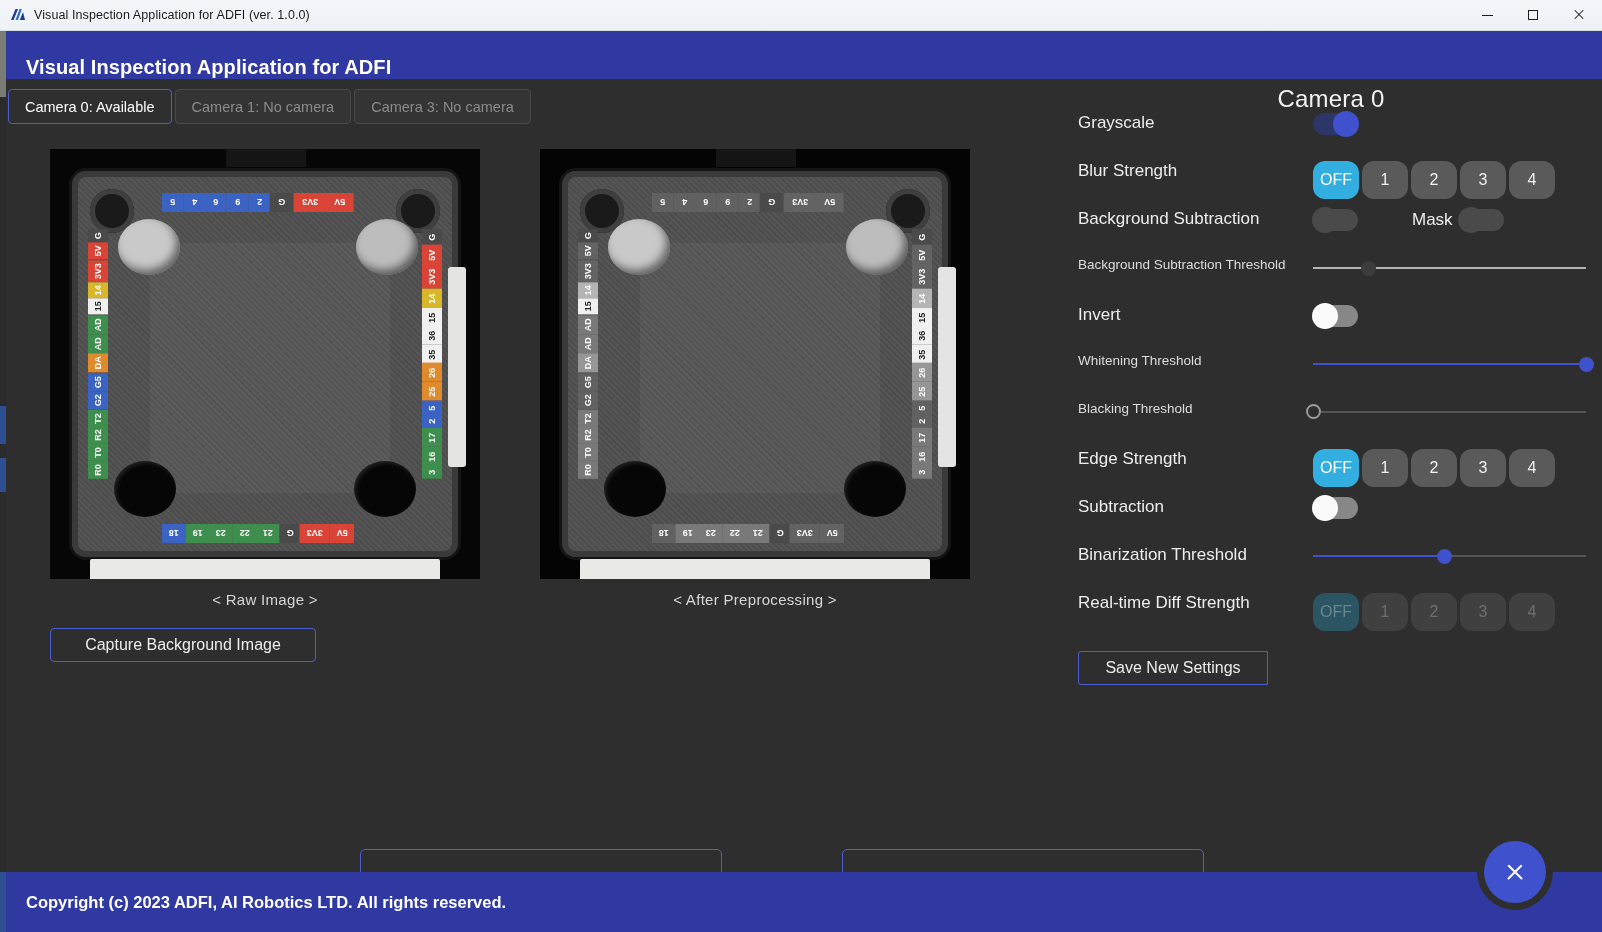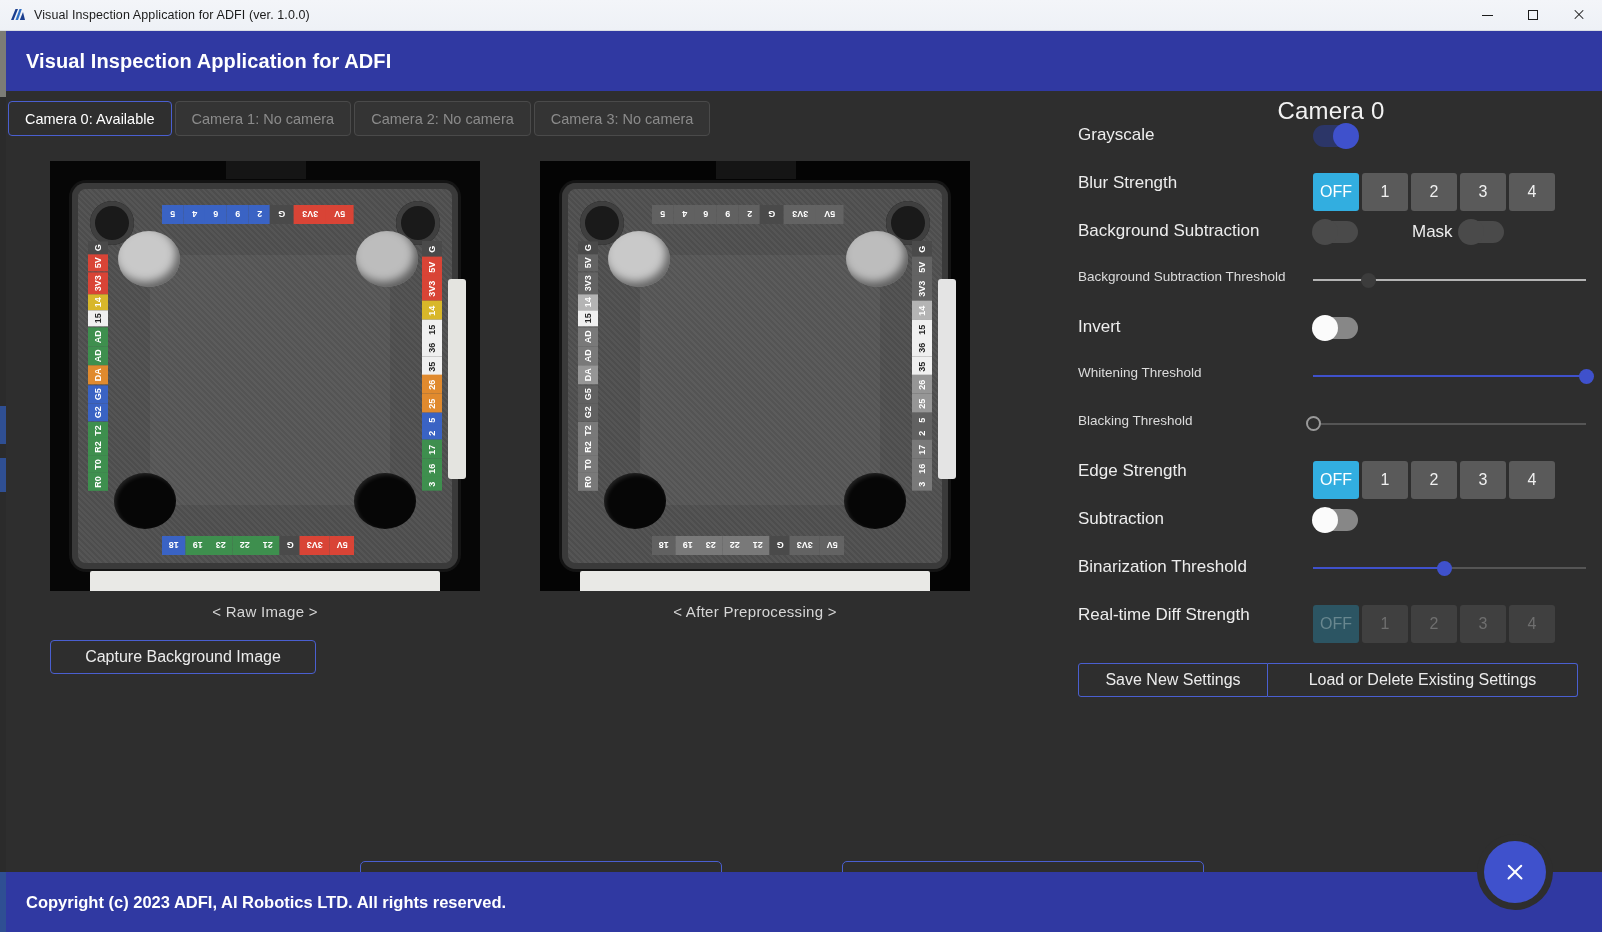--- a/index.html
+++ b/index.html
@@ -46,21 +46,21 @@
   #edge-strip .seg-a { position:absolute; left:0; top:0; width:6px; height:66px; background:#7c7c76; }
   #edge-strip .seg-b { position:absolute; left:0; top:66px; width:6px; height:309px; background:#2b2b2b; }
   #edge-strip .seg-c { position:absolute; left:0; top:375px; width:6px; height:38px; background:#2f4f93; }
   #edge-strip .seg-d { position:absolute; left:0; top:413px; width:6px; height:14px; background:#2b2b2b; }
   #edge-strip .seg-e { position:absolute; left:0; top:427px; width:6px; height:34px; background:#2f4f93; }
   #edge-strip .seg-f { position:absolute; left:0; top:461px; width:6px; height:380px; background:#2b2b2b; }
   #edge-strip .seg-g { position:absolute; left:0; top:841px; width:6px; height:60px; background:#2f4f93; }
 
   
   #brand-header {
-    height: 60px; background: #3039a2; display: flex; align-items: center;
+    height: 48px; background: #3039a2; display: flex; align-items: flex-end;
     padding-left: 26px; flex: 0 0 auto;
   }
   #brand-title { font-size: 20px; font-weight: bold; color: #fff; letter-spacing: .1px; }
 
   
   #instruction-bar {
     height: 58px; background: #2e2e2e; display: flex; align-items: center;
     justify-content: center; flex: 0 0 auto;
   }
   #instruction-text { font-size: 16.5px; color: #e8e8e8; }
@@ -141,21 +141,21 @@
   .switch.off { background:#4a4a4a; }
   .switch.off .knob { left:-1px; background:#4a4a4a; }
   .switch.off-white { background:#878787; }
   .switch.off-white .knob { left:-1px; background:#fbfbfb; }
   .mask-label { font-size: 17px; color:#ededed; margin-left: 54px; margin-right: 6px; }
 
   
   .segmented { display:flex; gap:3px; }
   .seg {
     width: 46px; height: 38px; display:flex; align-items:center; justify-content:center;
-    background:#5a5a5a; color:#f0f0f0; font-size: 16px; border-radius:3px;
+    background:#5a5a5a; color:#f0f0f0; font-size: 16px; border-radius:12px;
   }
   .seg.active { background:#32aee0; color:#fff; }
   .segmented.disabled .seg { background:#404040; color:#6f6f6f; }
   .segmented.disabled .seg.active { background:#2c5563; color:#68878f; }
 
   
   .slider { position:relative; height:22px; flex:1 1 auto; margin-right: 16px; }
   .slider .track { position:absolute; left:0; right:0; top:10px; height:2px; background:#555; }
   .slider .fill  { position:absolute; left:0; top:10px; height:2px; background:#3f51cc; }
   .slider .knob  { position:absolute; top:4px; width:15px; height:15px; border-radius:50%; background:#3f51cc; margin-left:-7px; }
@@ -245,23 +245,20 @@
   <div id="content">
 
     <div id="left-pane">
 
       <div id="camera-tabs">
         <div class="cam-tab active">
             <span>Camera 0: Available</span>
           </div>
         <div class="cam-tab">
             <span>Camera 1: No camera</span>
-          </div>
-        <div class="cam-tab">
-            <span>Camera 2: No camera</span>
           </div>
         <div class="cam-tab">
             <span>Camera 3: No camera</span>
           </div>
       </div>
 
       <div id="image-row">
 
         <div class="image-block">
           <div class="preview" id="raw-preview">
@@ -540,23 +537,20 @@
               <div class="seg">3</div>
               <div class="seg">4</div>
             </div>
         </div>
       </div>
 
       <div id="settings-buttons">
         <div class="settings-btn" id="save-settings-button">
           <span>Save New Settings</span>
         </div>
-        <div class="settings-btn" id="load-settings-button">
-          <span>Load or Delete Existing Settings</span>
-        </div>
       </div>
 
     </div>
   </div>
 
   <div id="footer">
     <span id="footer-text">Copyright (c) 2023 ADFI, AI Robotics LTD. All rights reserved.</span>
   </div>
 
   <div id="fab-close">

